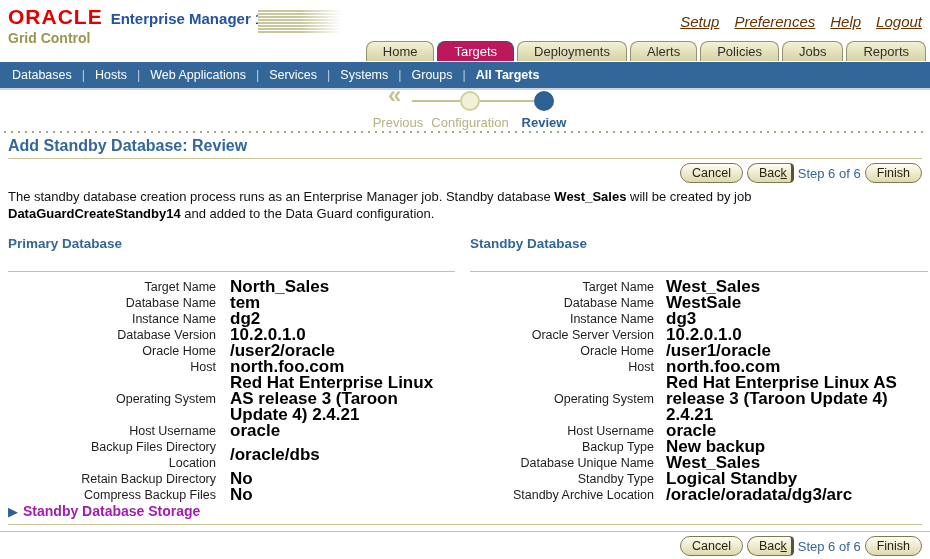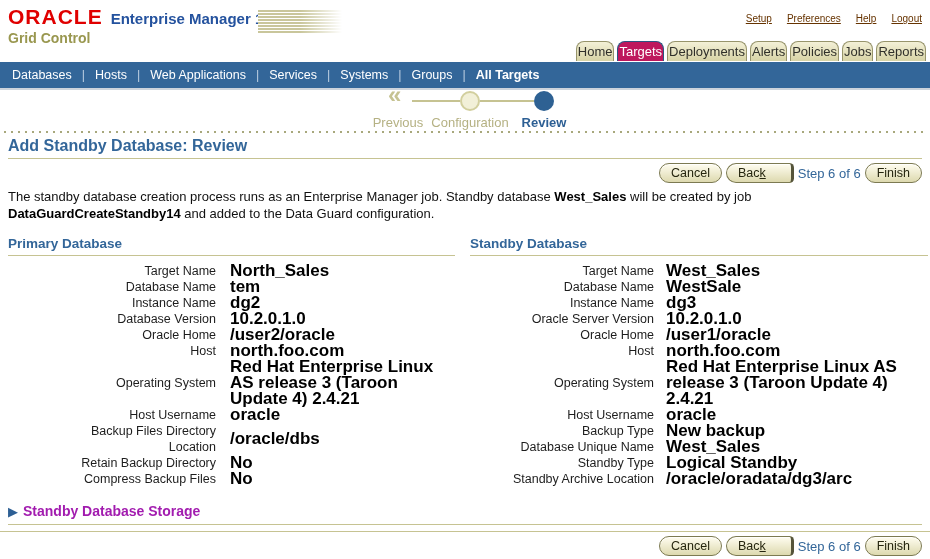--- a/index.html
+++ b/index.html
@@ -17,26 +17,26 @@
   .product { color:#24529e; font-weight:bold; font-size:15px; white-space:nowrap; }
   .product .g { font-style:italic; }
   .subtitle { color:#99974f; font-weight:bold; font-size:14px; margin-top:1px; }
 
   #deco { left:258px; top:10px; width:84px; height:23px;
     background:repeating-linear-gradient(to bottom,#c9c69b 0 2px,#ffffff 2px 3px); }
   #deco::after { content:""; position:absolute; inset:0;
     background:linear-gradient(to right, rgba(255,255,255,0) 50%, #ffffff 100%); }
 
   #header-links { right:8px; top:13px; display:flex; gap:15px; }
-  #header-links .hlink { color:#663300; font-size:10px; text-decoration:underline; cursor:pointer; }
+  #header-links .hlink { color:#663300; font-size:15px; text-decoration:underline; cursor:pointer;font-style:italic; }
 
   
   #tabs { right:4px; top:41px; display:flex; align-items:flex-end; gap:3px; }
   .tab {
-    height:20px; line-height:20px; padding:0 1px; font-size:13px; color:#30302a;
+    height:20px; line-height:20px; padding:0 16px; font-size:13px; color:#30302a;
     background:linear-gradient(#f3f0d7,#d7d3a5);
     border:1px solid #97946b; border-bottom:none; border-radius:8px 8px 0 0;
     cursor:pointer; box-sizing:border-box; white-space:nowrap;
   }
   .tab.active { background:#be185d; color:#ffffff; font-weight:normal; border-color:#2a5781; }
 
   
   #navbar { left:0; top:62px; width:930px; height:28px; background:#336699;
     border-bottom:2px solid #ccd3dc; display:flex; align-items:center; padding-left:12px; box-sizing:border-box; }
   .nav-item { color:#ffffff; font-size:12.5px; cursor:pointer; white-space:nowrap; }
@@ -72,34 +72,34 @@
   .button-row { display:flex; align-items:center; gap:4px; }
   #buttons-top { right:8px; top:163px; }
   #buttons-bottom { right:8px; top:536px; }
   .btn {
     height:20px; padding:0 11px; display:inline-flex; align-items:center;
     border:1px solid #7c7a52; border-radius:11px;
     background:linear-gradient(#fffdf0,#ddd9af);
     font-family:"Liberation Sans", sans-serif; font-size:12.5px; color:#26260f;
     cursor:pointer; box-shadow:inset 0 1px 0 rgba(255,255,255,.8); white-space:nowrap;
   }
-  .btn-back { border-right:3px solid #55543a; border-top-right-radius:5px; border-bottom-right-radius:5px; padding-right:25px; }
+  .btn-back { border-right:3px solid #55543a; border-top-right-radius:5px; border-bottom-right-radius:5px; padding-right:4px; }
   .btn u { text-decoration:underline; }
   .step-indicator { font-size:13px; color:#336699; white-space:nowrap; }
 
   
   #description { left:8px; top:188px; width:865px; font-size:13px; color:#111111; line-height:17px; }
   #description b { color:#000000; }
 
   
   .col { position:absolute; top:236px; }
   #col-primary { left:8px; width:447px; }
   #col-standby { left:470px; width:458px; }
   .section-title { font-size:13.5px; font-weight:bold; color:#336699;
-    padding-bottom:4px; border-bottom:1px solid #c6c392; margin-bottom:7px; }
+    padding-bottom:20px; border-bottom:1px solid #c6c392; margin-bottom:7px; }
   .field-row { display:flex; align-items:center; }
   .field-label { text-align:right; font-size:12.5px; color:#1d1d1d; line-height:16px; box-sizing:border-box; }
   #col-primary .field-label { width:222px; padding-right:14px; }
   #col-standby .field-label { width:196px; padding-right:12px; }
   .field-label.pad-wrap { padding-left:60px; }
   .field-value { font-size:17px; font-weight:bold; color:#000000; line-height:16px; flex:1; }
 
   
   #storage { left:8px; top:503px; right:8px; border-bottom:1px solid #c6c392;
     padding-bottom:5px; display:flex; align-items:center; gap:5px; cursor:pointer; }

